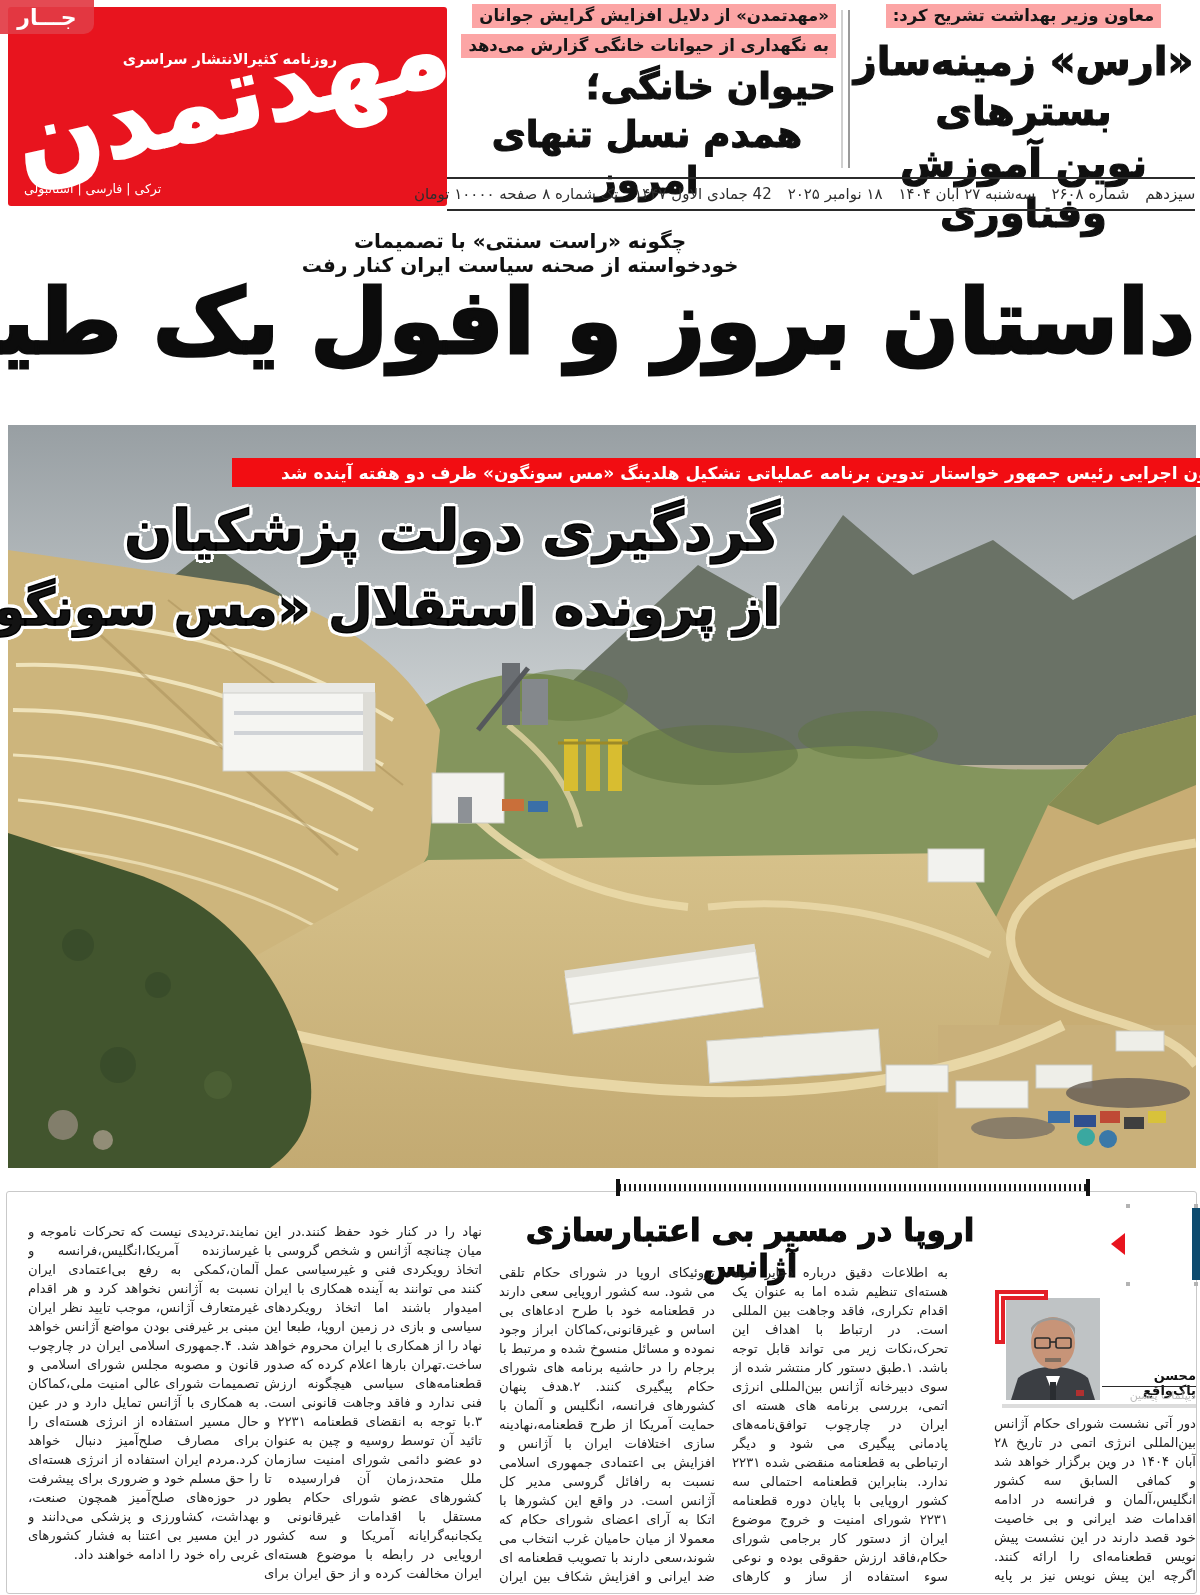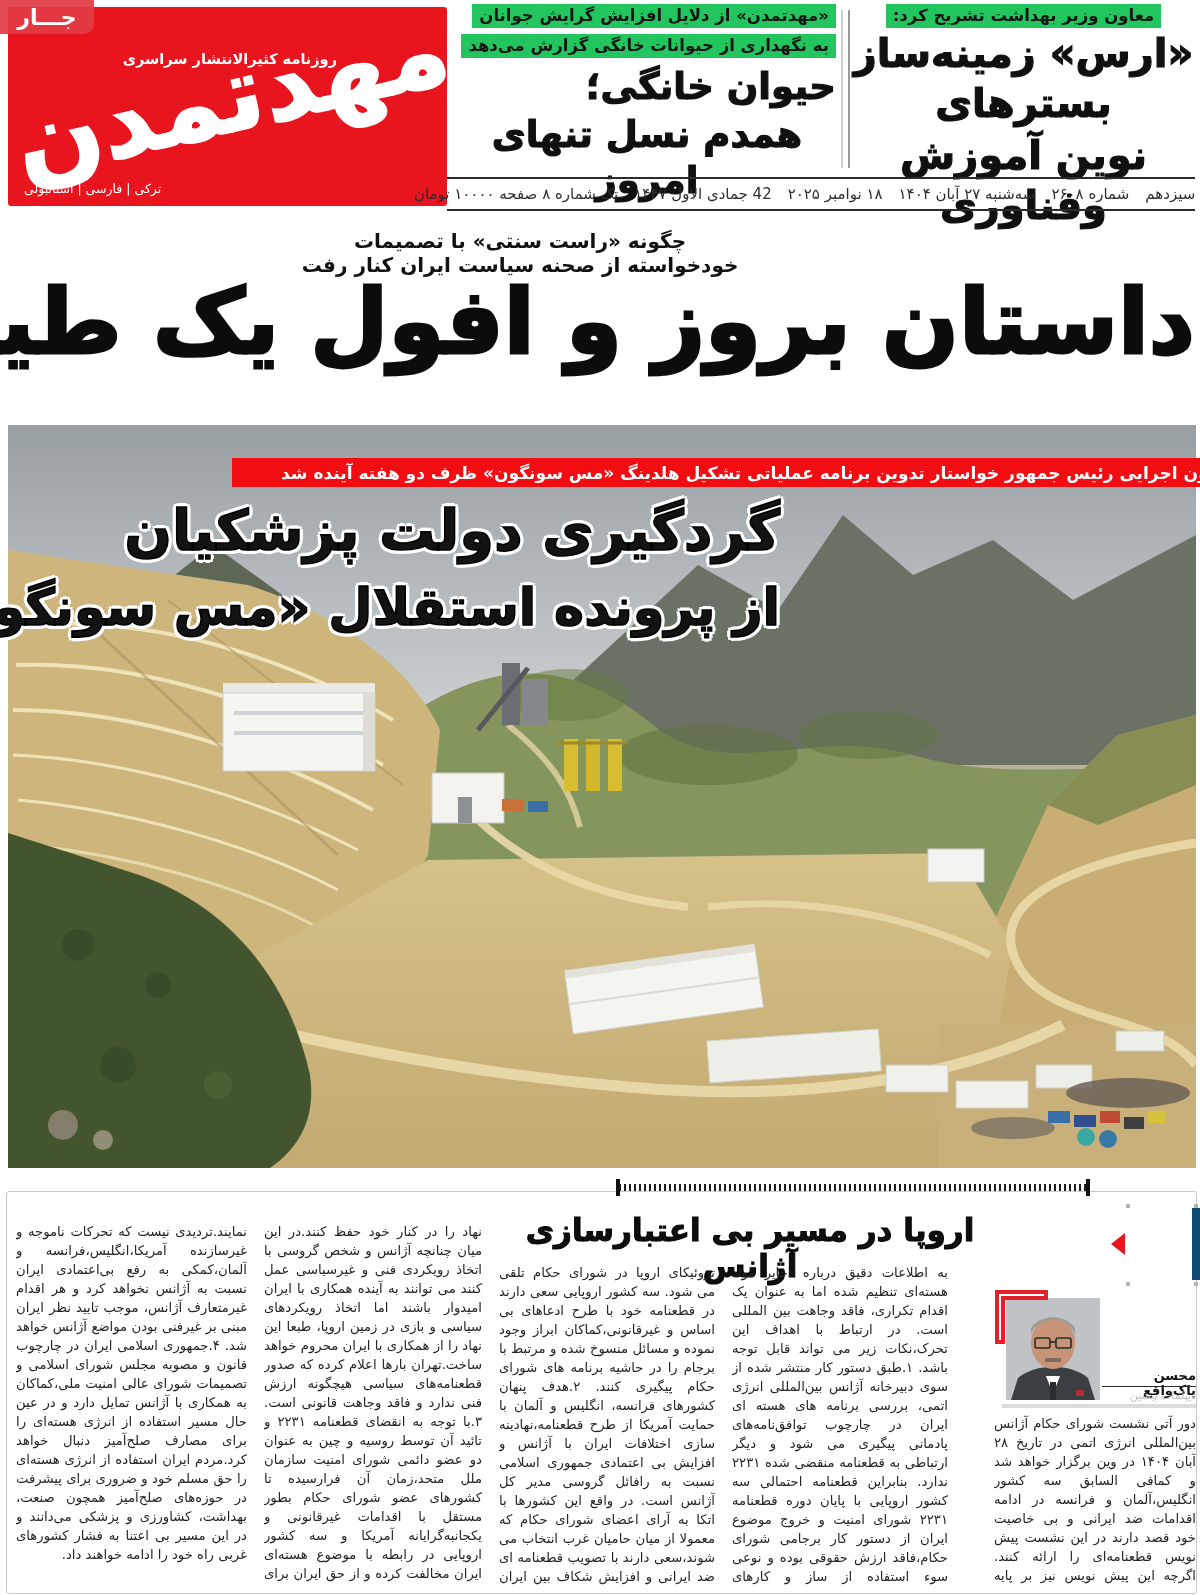--- a/index.html
+++ b/index.html
@@ -12,30 +12,30 @@
   
   .masthead{left:8px;top:7px;width:439px;height:199px;background:#e8141e;border-radius:3px;overflow:hidden;}
   .logo-callig{position:absolute;left:-12px;top:-6px;width:470px;text-align:center;
     font-size:102px;font-weight:bold;color:#fff;transform:rotate(-13deg);
     -webkit-text-stroke:2px #fff;line-height:190px;white-space:nowrap;}
   .masthead-tagline{position:absolute;right:110px;top:44px;color:#fff;font-size:14.5px;font-weight:bold;}
   .masthead-langs{position:absolute;left:16px;bottom:10px;color:#fff;font-size:12.5px;}
   .watermark{left:0;top:-8px;width:94px;height:42px;background:rgba(226,59,68,.92);
     border-radius:0 0 10px 0;color:#fff;font-size:22px;font-weight:bold;text-align:center;line-height:52px;z-index:5;}
   
-  .chip{display:inline-block;background:#22c55e;color:#161616;font-size:16.5px;font-weight:bold;padding:2px 7px 3px;}
+  .chip{display:inline-block;background:#fca5a5;color:#161616;font-size:16.5px;font-weight:bold;padding:2px 7px 3px;}
   .pets{left:458px;top:4px;width:378px;text-align:center;}
   .pets .k1{text-align:right;}
   .pets .k2{text-align:right;margin-top:6px;}
   .story-title{font-weight:900;color:#101010;-webkit-text-stroke:1.2px #101010;}
   .pets .t1{font-size:37px;margin-top:6px;line-height:46px;text-align:right;}
   .pets .t2{font-size:37px;line-height:46px;margin-top:2px;}
   .vdiv{left:841px;top:10px;width:5px;height:158px;border-right:2px solid #9a9a9a;border-left:2px solid #cfcfcf;}
   .aras{left:852px;top:4px;width:343px;text-align:center;}
-  .aras .t1{font-size:40px;line-height:50px;}
+  .aras .t1{font-size:40px;line-height:50px;margin-top:8px;}
   .aras .t2{font-size:40px;line-height:50px;margin-top:2px;}
   
   .dateline{left:447px;top:177px;width:748px;height:30px;border-top:2px solid #2b2b2b;border-bottom:2px solid #2b2b2b;
     display:flex;align-items:center;justify-content:center;font-size:15px;color:#2e2e2e;white-space:nowrap;}
   .dateline .seg{padding:0 4px;}
   .dateline .sq{width:7px;height:7px;background:#c8161d;display:inline-block;margin:0 4px;}
   
   .lead-kicker{left:300px;top:229px;width:440px;text-align:center;font-size:20px;font-weight:bold;color:#111;}
   .lead-title{left:5px;top:252px;width:1190px;text-align:center;font-size:90px;font-weight:900;
     color:#0c0c0c;-webkit-text-stroke:3px #0c0c0c;line-height:140px;white-space:nowrap;letter-spacing:-1px;}
@@ -50,21 +50,21 @@
   .overlay .o2{font-size:51px;line-height:76px;white-space:nowrap;}
   
   .bottom-box{left:6px;top:1191px;width:1189px;height:401px;border:1px solid #c9c9c9;border-radius:3px;background:#fff;}
   .hatch-rule{left:619px;top:1184px;width:470px;height:7px;
     background:repeating-linear-gradient(90deg,#1c1c1c 0 2px,rgba(0,0,0,0) 2px 5px);z-index:3;}
   .tickL{left:616px;top:1179px;width:4px;height:17px;background:#111;z-index:3;}
   .tickR{left:1086px;top:1179px;width:4px;height:17px;background:#111;z-index:3;}
   .fw-headline{left:500px;top:1212px;width:500px;text-align:center;font-size:31px;font-weight:900;
     -webkit-text-stroke:1px #000;color:#0e0e0e;}
   .col{font-size:13.2px;line-height:19px;text-align:justify;text-justify:inter-word;color:#232323;overflow:hidden;}
-  .col1{left:16px;top:1222px;width:231px;height:362px;}
+  .col1{left:28px;top:1222px;width:231px;height:362px;}
   .col2{left:264px;top:1222px;width:218px;height:362px;}
   .col3{left:499px;top:1263px;width:216px;height:322px;}
   .col4{left:732px;top:1263px;width:216px;height:322px;}
   .sidebar-col{left:994px;top:1414px;width:202px;height:172px;}
   
   .fw-tag{left:1192px;top:1208px;width:62px;height:72px;background:#0c4a6e;color:#fff;
     display:flex;align-items:center;justify-content:center;font-size:15px;font-weight:bold;z-index:3;}
   .fw-arrow{left:1111px;top:1233px;width:0;height:0;border-top:11px solid transparent;border-bottom:11px solid transparent;
     border-right:14px solid #e8141e;z-index:3;}
   .mark{width:4px;height:4px;background:#b3b3b3;z-index:2;}

